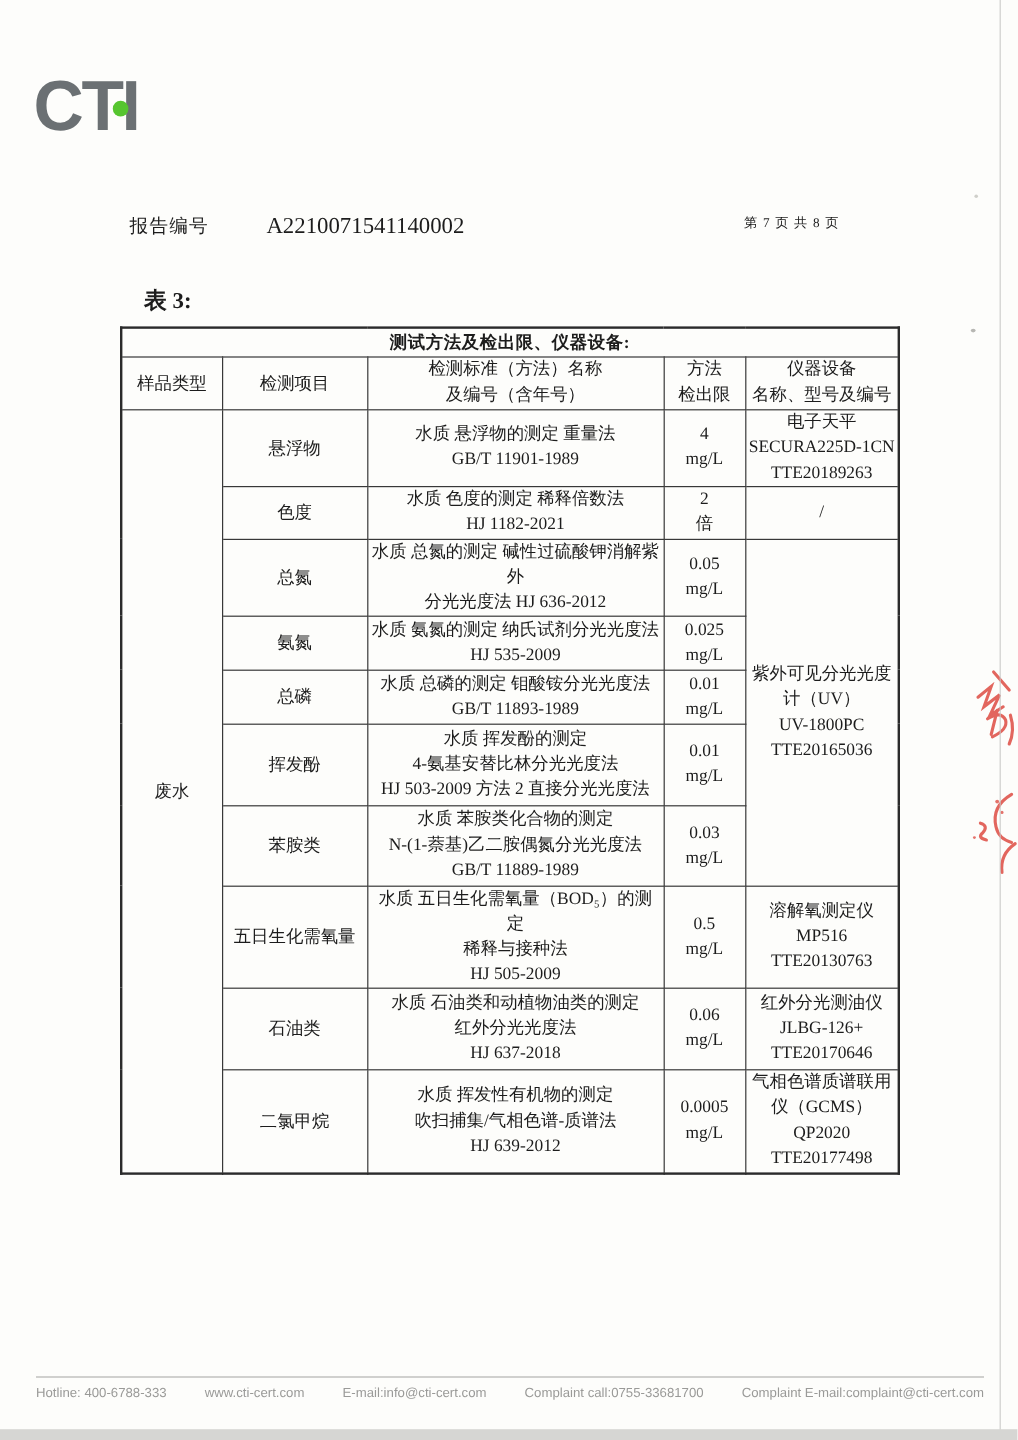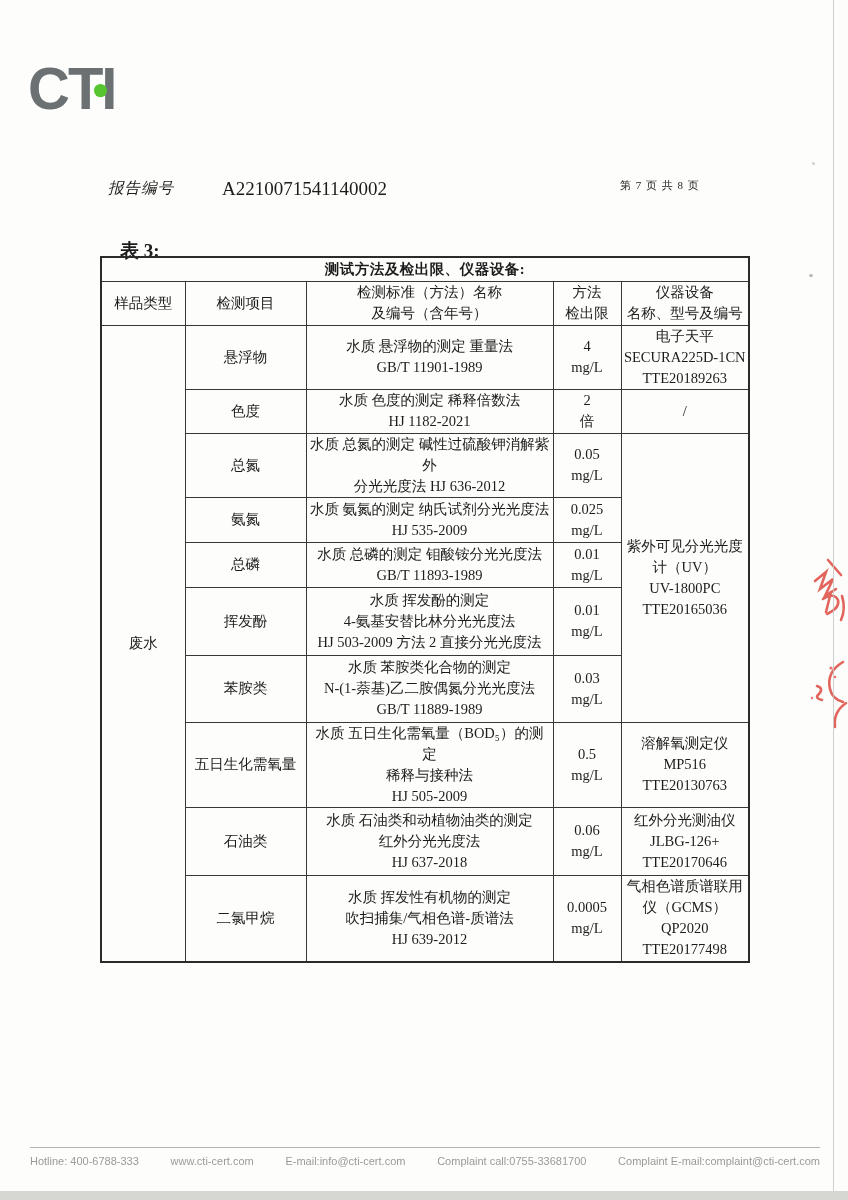--- a/index.html
+++ b/index.html
@@ -35,28 +35,28 @@
     font-size: 34px; line-height: 38px; letter-spacing: 7px;
     color: #777c7f; font-weight: 500; white-space: nowrap;
   }
   .logo-en {
     font-family: "Liberation Sans", "DejaVu Sans", sans-serif;
     font-size: 9.5px; letter-spacing: 2.1px; color: #8b9194;
     margin-top: 2px; white-space: nowrap;
   }
 
   
-  .report-label { position: absolute; left: 108px; top: 178px; font-size: 15.5px; letter-spacing: 1px; font-style: italic; }
+  .report-label { position: absolute; left: 108px; top: 178px; font-size: 15.5px; letter-spacing: 1px; }
   .report-value { position: absolute; left: 222px; top: 178px; font-size: 19px; }
   .page-indicator { position: absolute; left: 620px; top: 178px; font-size: 11px; letter-spacing: 1px; }
 
   
   .tbl-caption { position: absolute; left: 120px; top: 238px; font-size: 19px; font-weight: bold; }
   table.main {
-    position: absolute; left: 100px; top: 256px;
+    position: absolute; left: 100px; top: 272px;
     width: 648px; border-collapse: collapse; table-layout: fixed;
     border: 2px solid #2b2b2b;
   }
   table.main td {
     border: 1px solid #383838;
     text-align: center; vertical-align: middle;
     font-size: 14.5px; color: #1c1c1c; padding: 0 2px;
   }
   td.section {
     text-align: left; font-weight: bold; padding: 2px 7px; font-size: 14.5px; letter-spacing: .5px;

